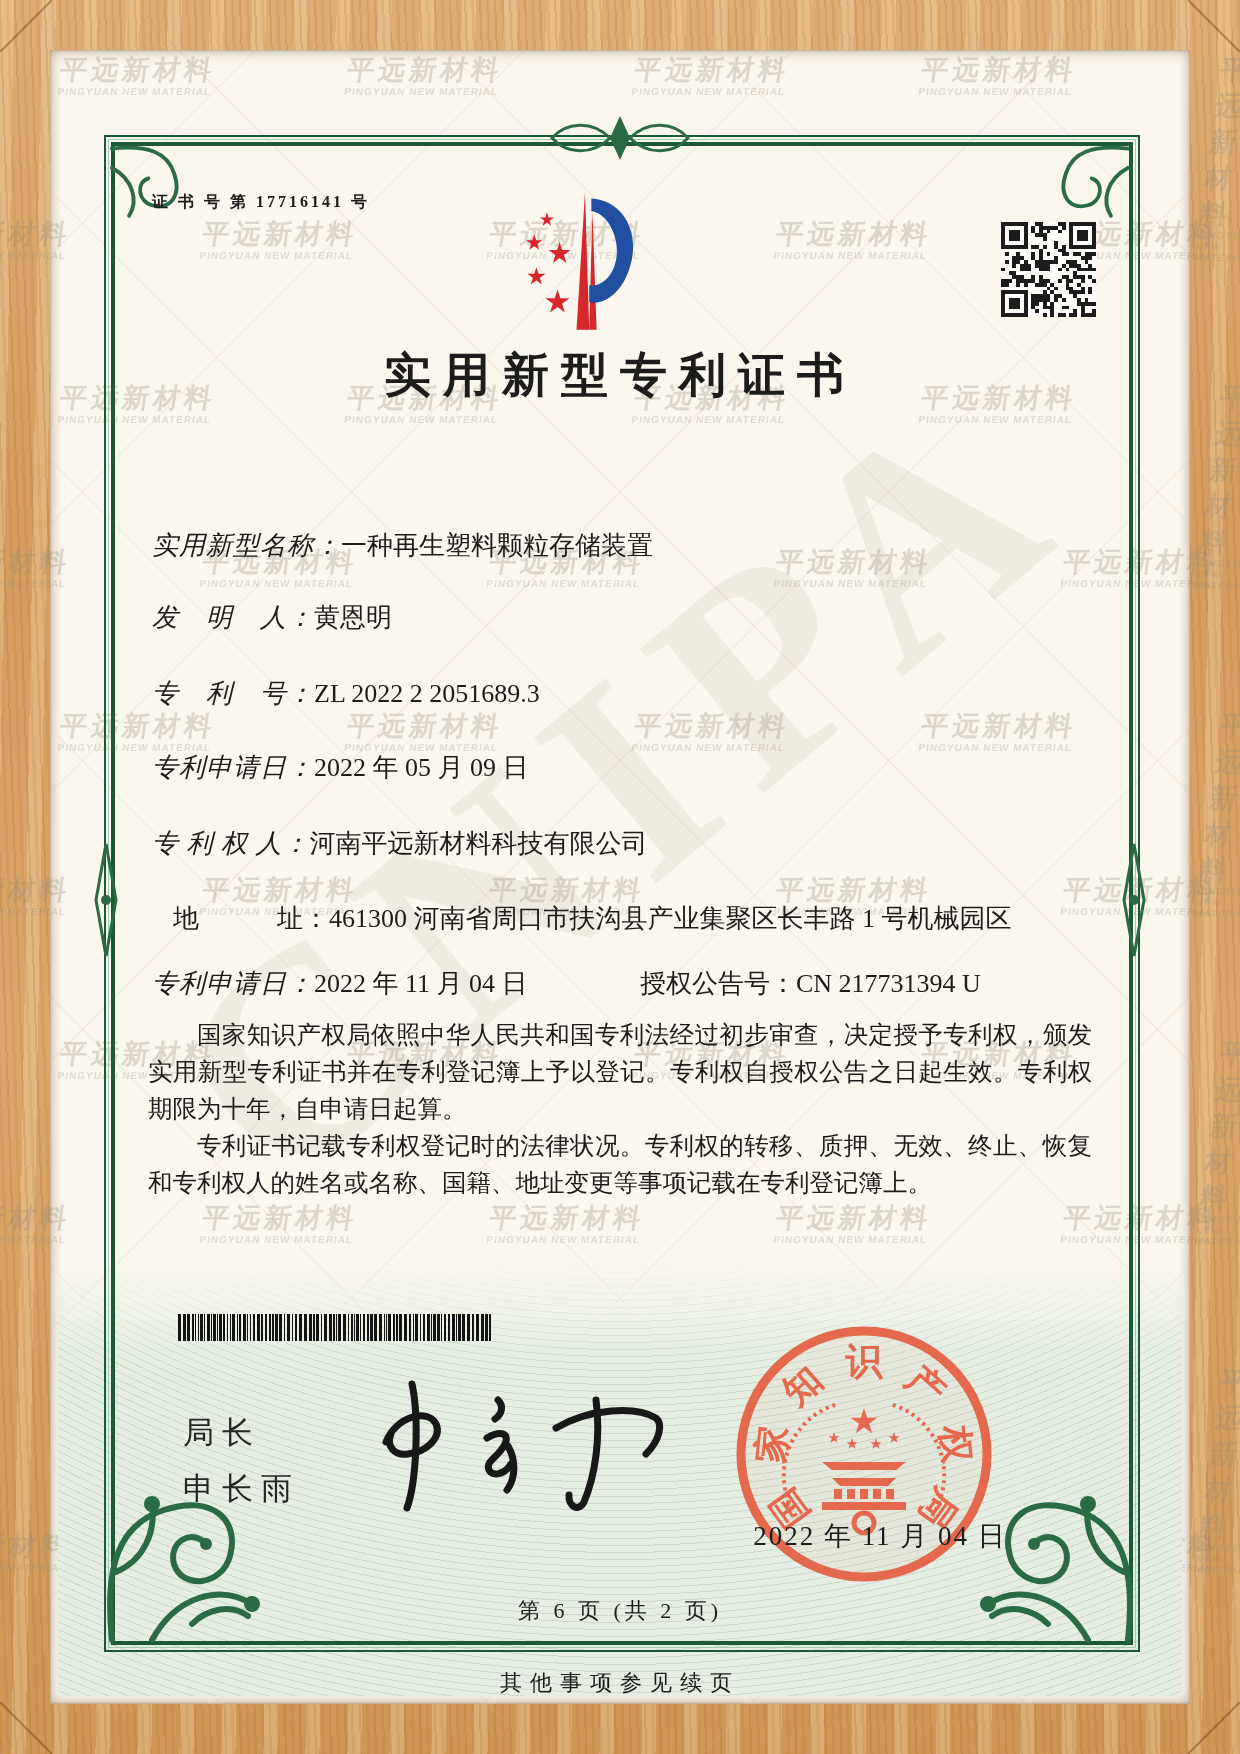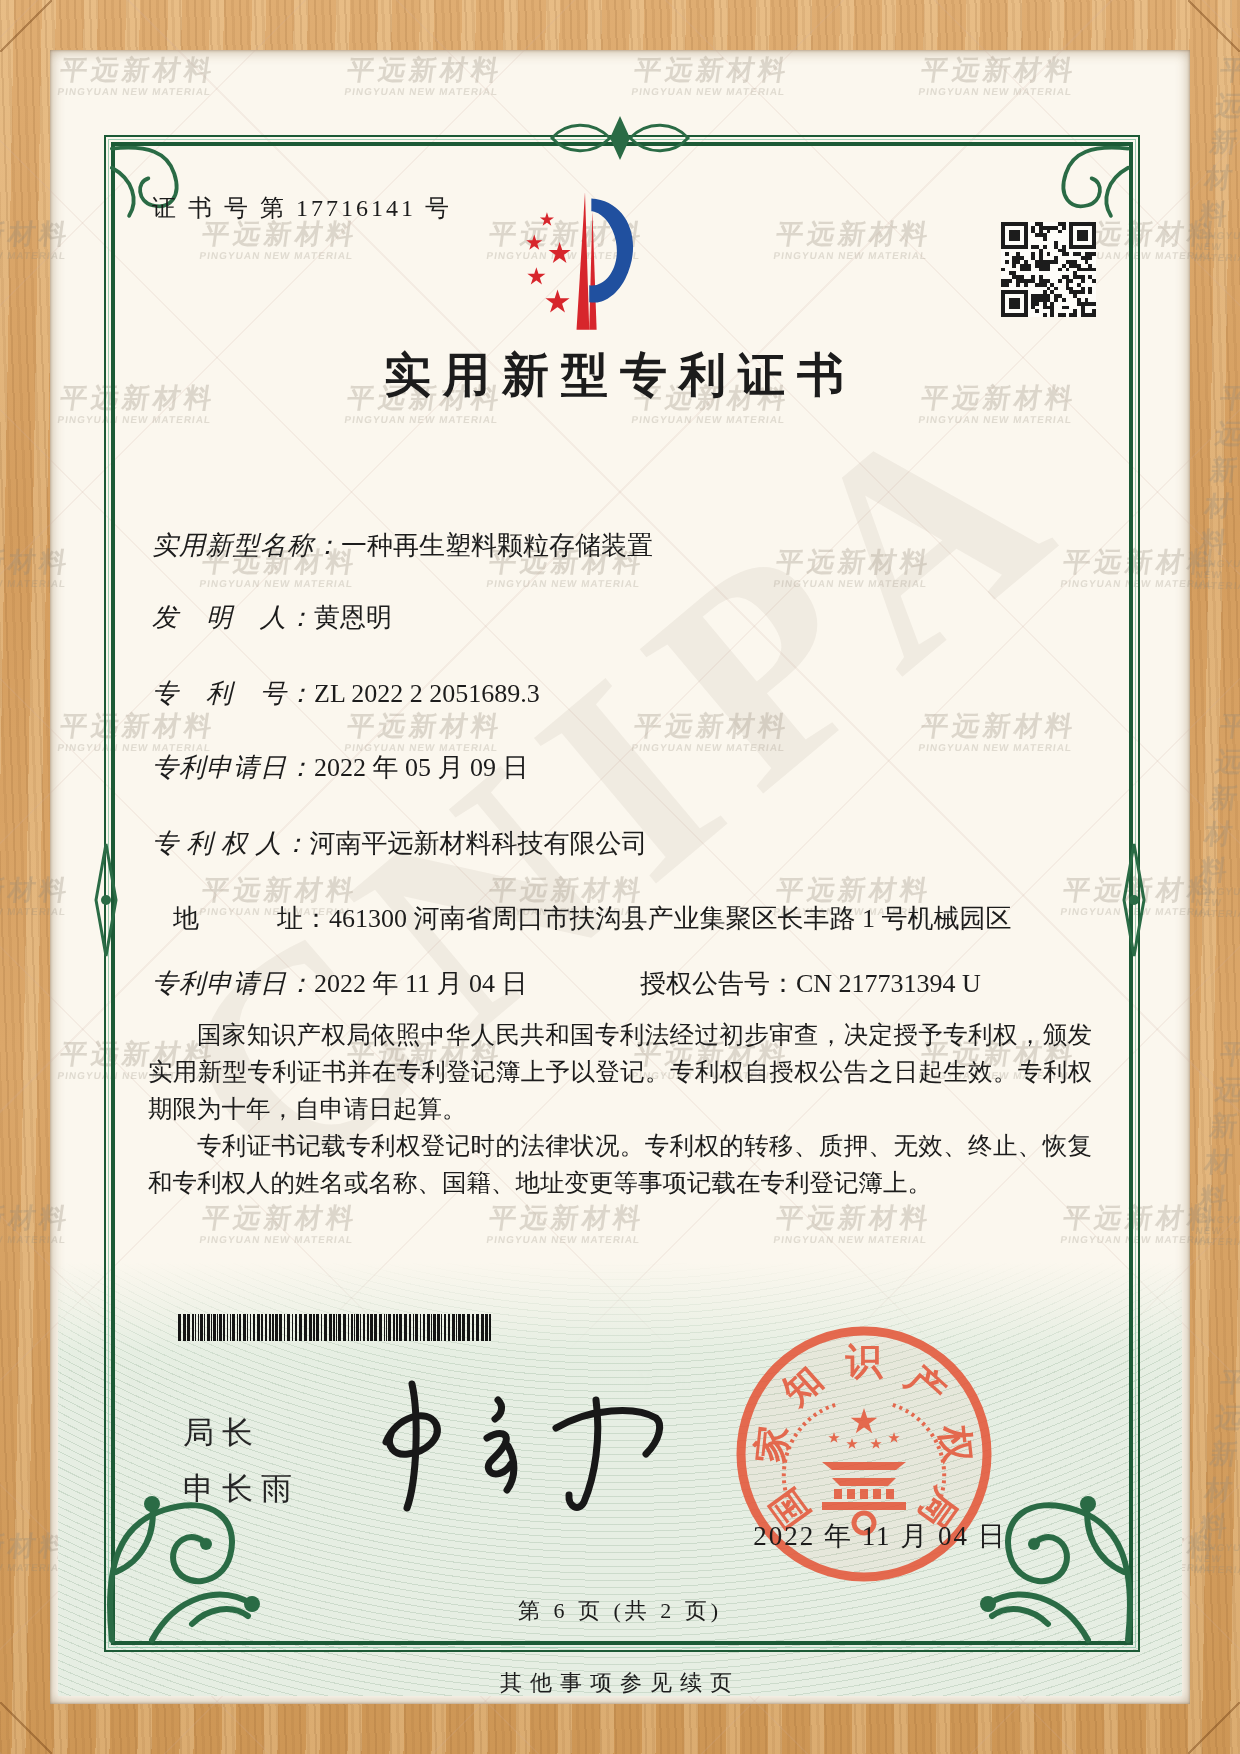--- a/index.html
+++ b/index.html
@@ -43,21 +43,21 @@
         mask-image:linear-gradient(180deg,transparent 0,#000 110px);}
 
   
   .green-frame{position:absolute;left:104px;top:135px;width:1032px;height:1513px;
                border:2px solid #1c5a36;pointer-events:none;}
   .green-frame::after{content:"";position:absolute;inset:2px;border:1px solid #9ccdb2;}
   .green-frame::before{content:"";position:absolute;inset:5px;border:4px solid #1c5a36;}
   .orn{position:absolute;pointer-events:none;}
 
   
-  .cert-no{position:absolute;left:152px;top:192px;font-size:24px;letter-spacing:3px;}
+  .cert-no{position:absolute;left:152px;top:192px;font-size:16px;letter-spacing:3px;font-weight:bold;}
   .logo{position:absolute;left:505px;top:188px;}
   .qr{position:absolute;left:1001px;top:222px;width:95px;height:95px;background:#fefdf9;}
   .title{position:absolute;left:0;top:344px;width:100%;text-align:center;
          font-size:47px;font-weight:bold;letter-spacing:12px;}
   .frow{position:absolute;left:152px;font-size:26px;white-space:nowrap;}
   .frow .lbl{letter-spacing:1px;font-style:italic;}
   .addr{position:absolute;left:152px;top:898px;font-size:26px;display:flex;line-height:42px;margin-left:21px;}
   .addr .val{width:742px;white-space:normal;}
   .grant2{position:absolute;left:640px;top:966px;font-size:26px;white-space:nowrap;}
   .paras{position:absolute;left:148px;top:1016px;width:944px;}

